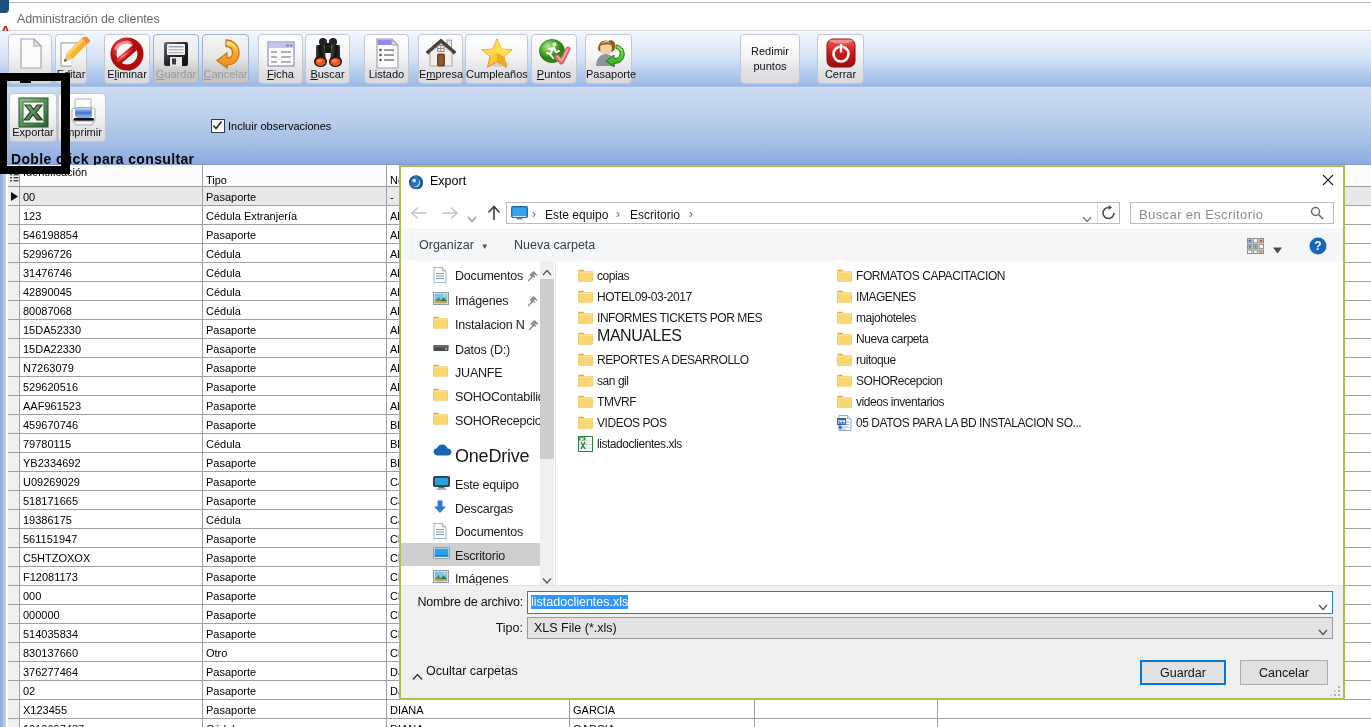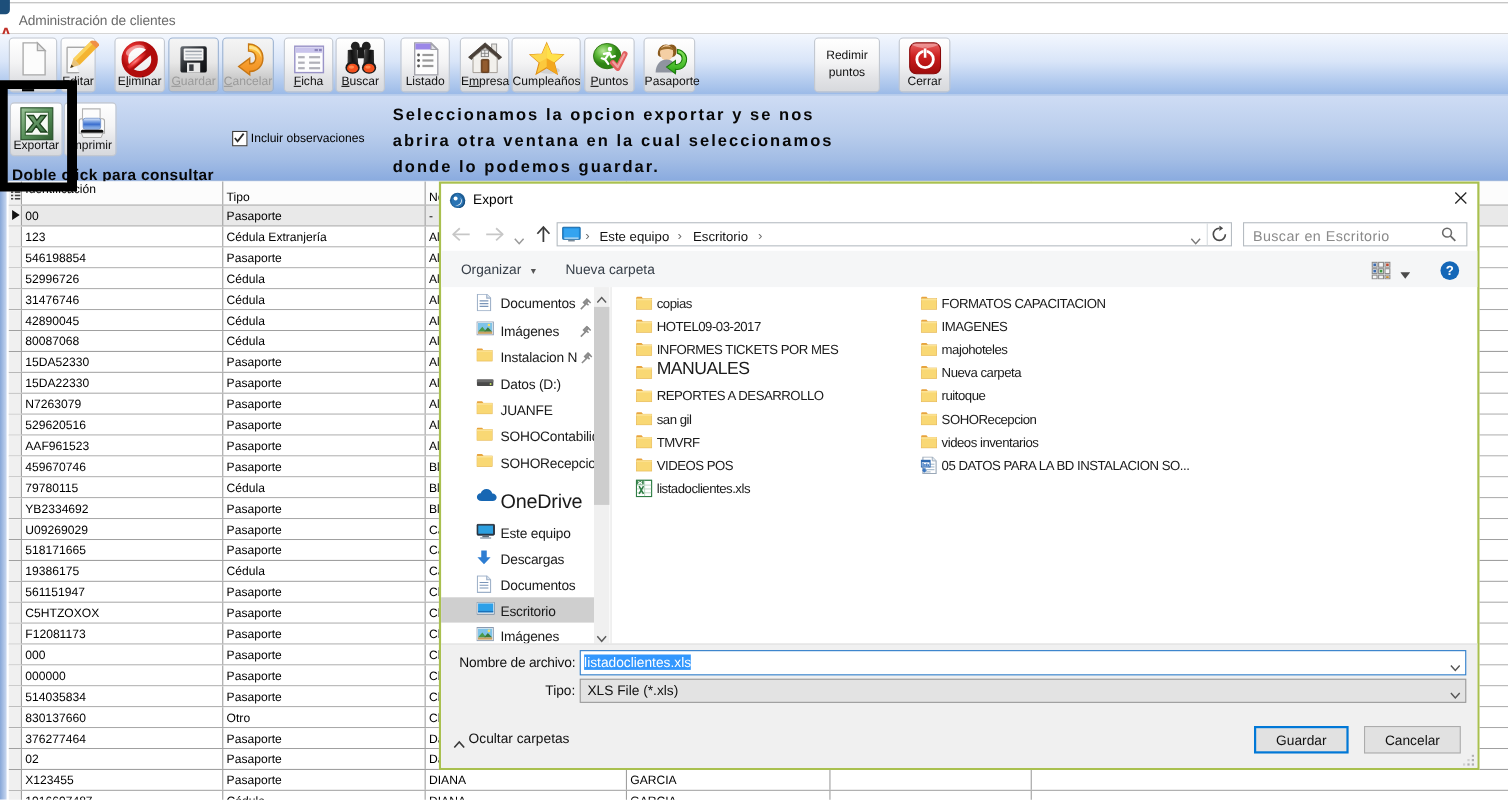--- a/index.html
+++ b/index.html
@@ -323,21 +323,20 @@
     <div class="lab">Imprimir</div>
   </div>
 
   <div class="abs" id="chk">
       <svg width="11" height="11" viewBox="0 0 11 11" style="position:absolute;left:0;top:0;">
         <path d="M1.5 5.5 L4 8.5 L9.5 1.5" stroke="#2a2a2a" stroke-width="1.6" fill="none"></path>
       </svg>
     </div>
   <div class="abs" id="chklab">Incluir observaciones</div>
 
-  <div class="abs" id="annot">Seleccionamos la opcion exportar y se nos<br>abrira otra ventana en la cual seleccionamos<br>donde lo podemos guardar.</div>
   <div class="abs" id="doble">Doble click para consultar</div>
 
   <div class="abs" id="grid">
     <div class="hrow">
       <div class="gc rh" style="padding:8px 0 0 2px;"><svg width="9" height="12" viewBox="0 0 9 12">
             <g fill="#444">
               <rect x="0" y="1" width="2" height="1.4"></rect>
               <rect x="3.5" y="1" width="5" height="1.4"></rect>
               <rect x="0" y="4" width="2" height="1.4"></rect>
               <rect x="3.5" y="4" width="5" height="1.4"></rect>

